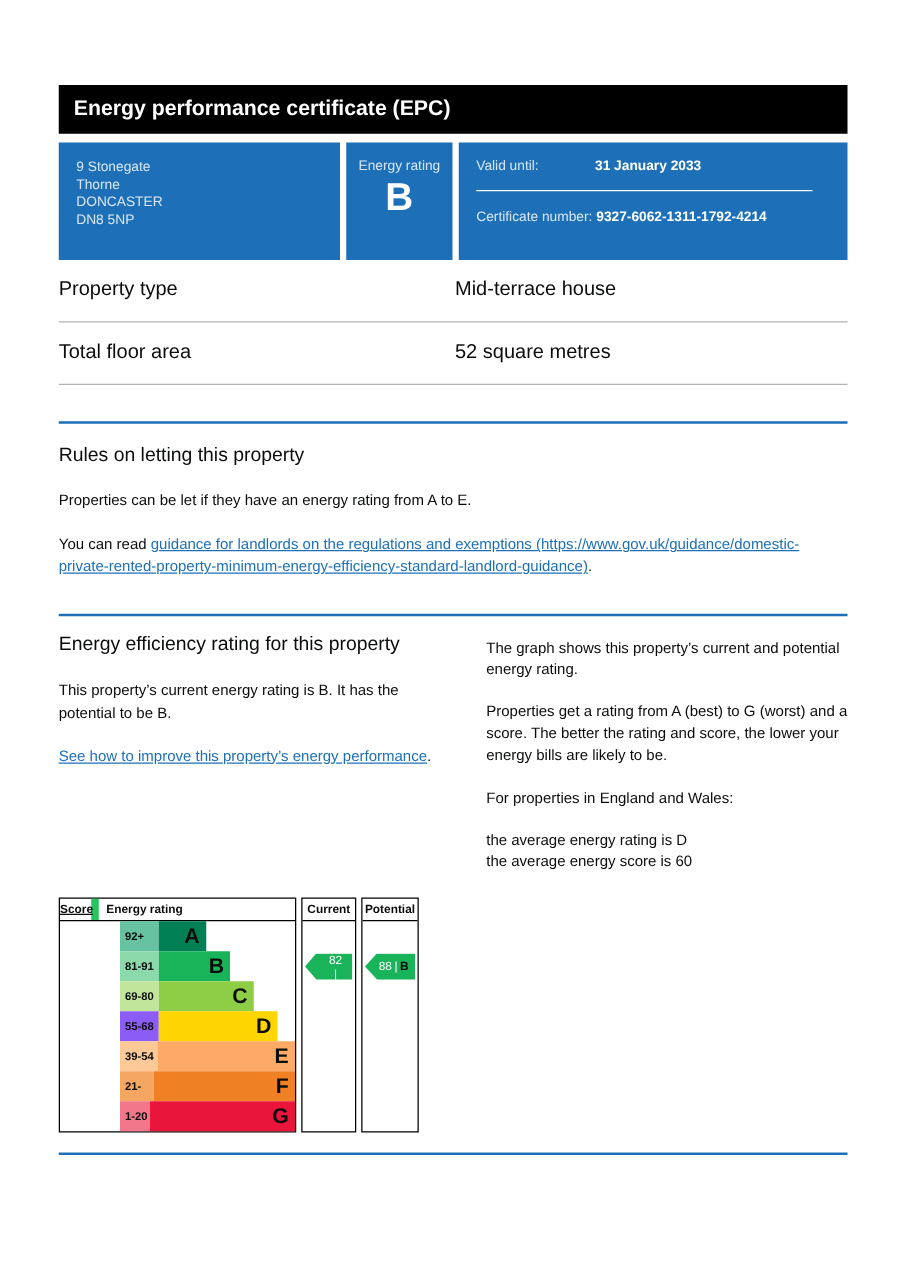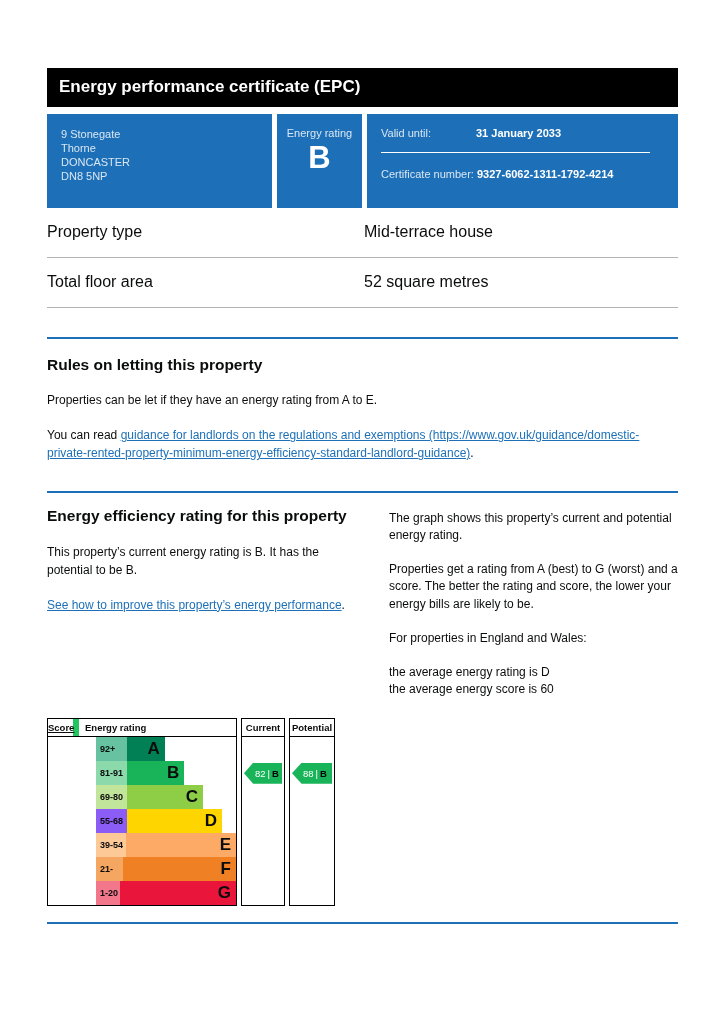--- a/index.html
+++ b/index.html
@@ -27,21 +27,21 @@
   .bold-white { font-weight:bold; color:#fff; }
   .validity-divider { border:none; border-top:1px solid #fff; margin:13px 16px 0 0; }
   .cert-row { margin-top:15px; }
 
   
   .kv-row { display:flex; padding:15px 0 16px; border-bottom:1px solid #b1b4b6; font-size:16px; }
   .kv-label { width:317px; }
 
   .rule { height:2px; background:#1d70b8; border:none; margin-top:29px; }
 
-  .section-heading { font-size:15.5px; font-weight:bold; margin-top:16px; line-height:1.25; }
+  .section-heading { font-size:15.5px; font-weight:normal; margin-top:16px; line-height:1.25; }
   .para { font-size:12px; line-height:1.5; margin-top:17px; }
   a.link { color:#1d70b8; text-decoration:underline; cursor:pointer; }
 
   .two-col { display:flex; margin-top:13px; }
   .col-left { width:315px; margin-right:27px; }
   .col-right { flex:1; font-size:12px; line-height:1.42; padding-top:4px; }
   .col-right .rp { margin-bottom:17px; }
 
   
   .chart { position:relative; width:288px; height:188px; margin-top:20px; font-size:9px; }
@@ -161,21 +161,21 @@
             <div class="band-bar" style="background: rgb(239, 128, 35); width: 132.665px;">F</div>
           </div>
           <div class="band-row">
             <div class="score-cell" style="background: rgb(242, 119, 138);">1-20</div>
             <div class="band-bar" style="background: rgb(233, 21, 59); width: 151.505px;">G</div>
           </div>
         </div>
     </div>
     <div class="cbox current">
       <div class="box-header">Current</div>
-    <div class="arrow" style="background: rgb(25, 180, 89); width: 38px; top: 44px;">
+    <div class="arrow" style="background: rgb(25, 180, 89); width: 38px; top: 44px; flex-direction: column;">
           <span class="num">82</span>
           <span class="sep">|</span>
           <span class="ltr">B</span>
         </div>
       </div>
     <div class="cbox potential">
       <div class="box-header">Potential</div>
     <div class="arrow" style="background: rgb(25, 180, 89); width: 40px; top: 44px;">
           <span class="num">88</span>
           <span class="sep">|</span>

